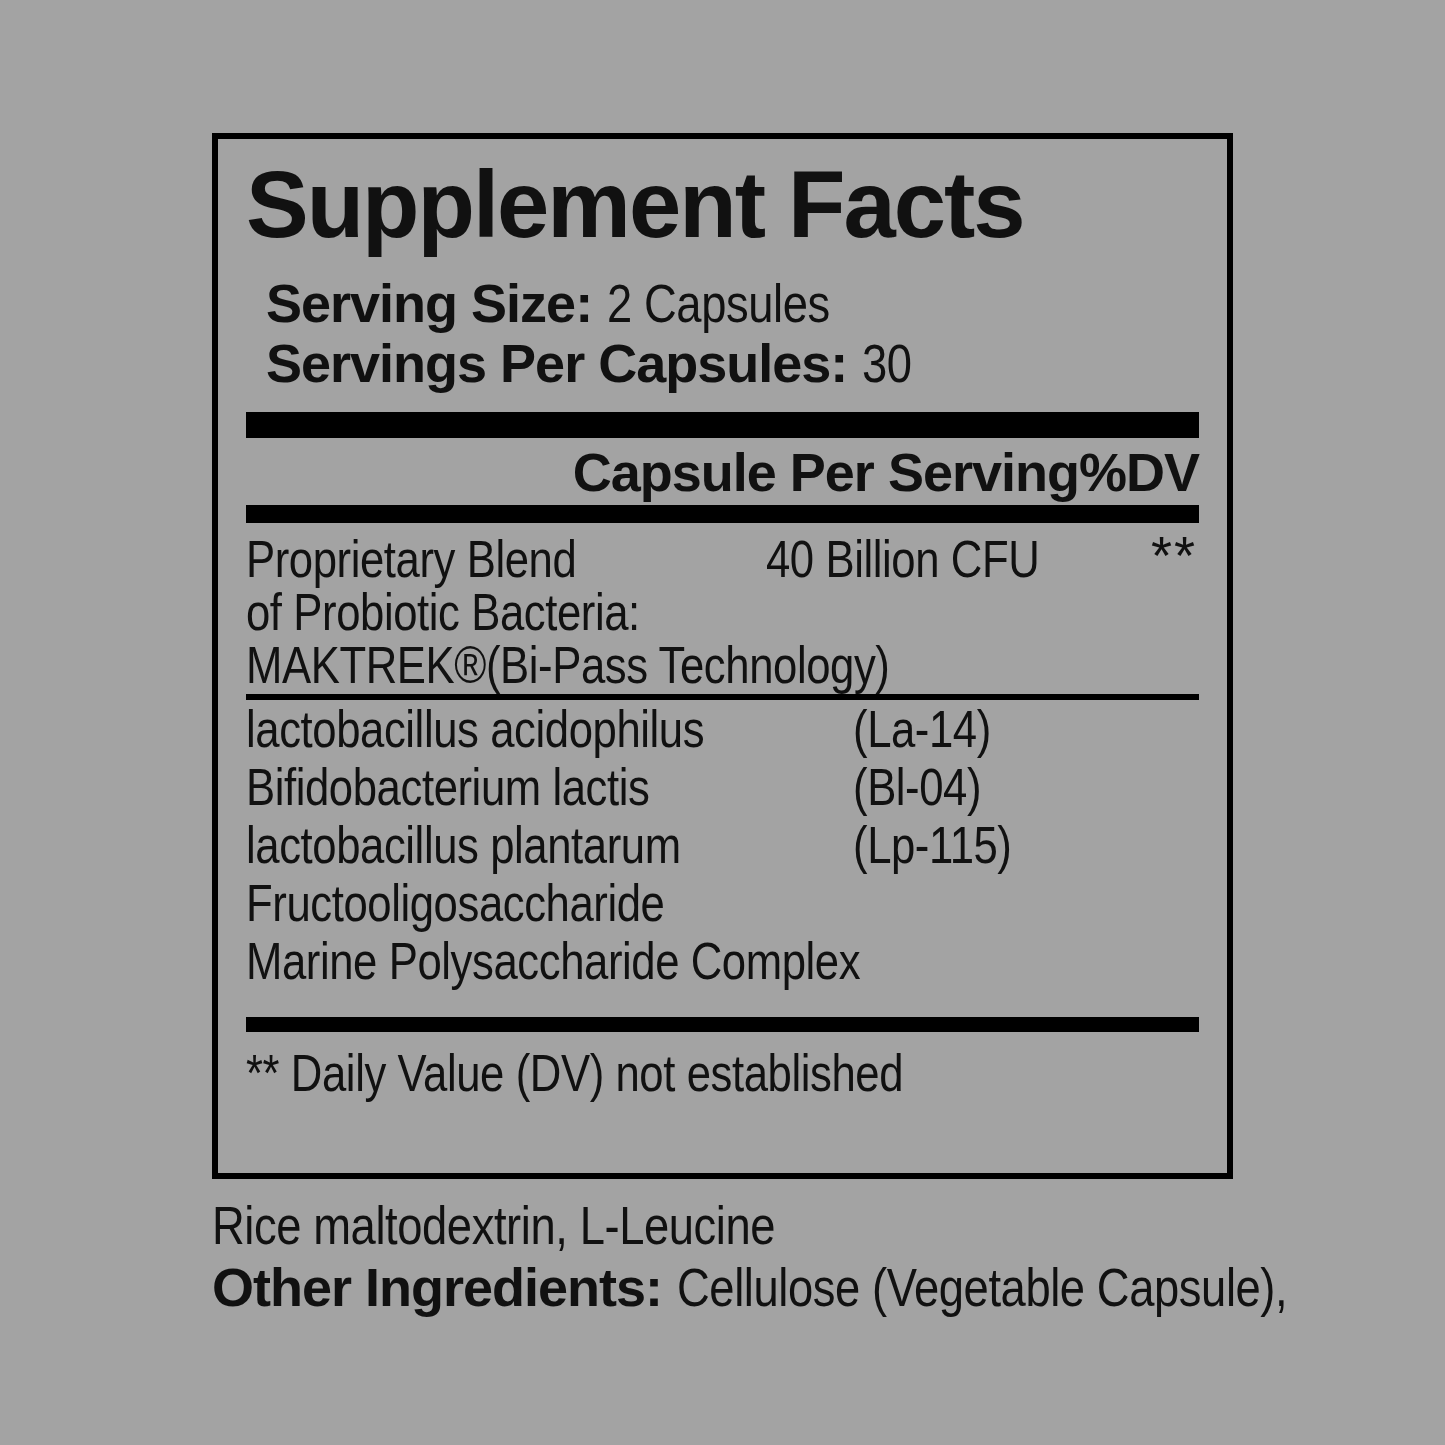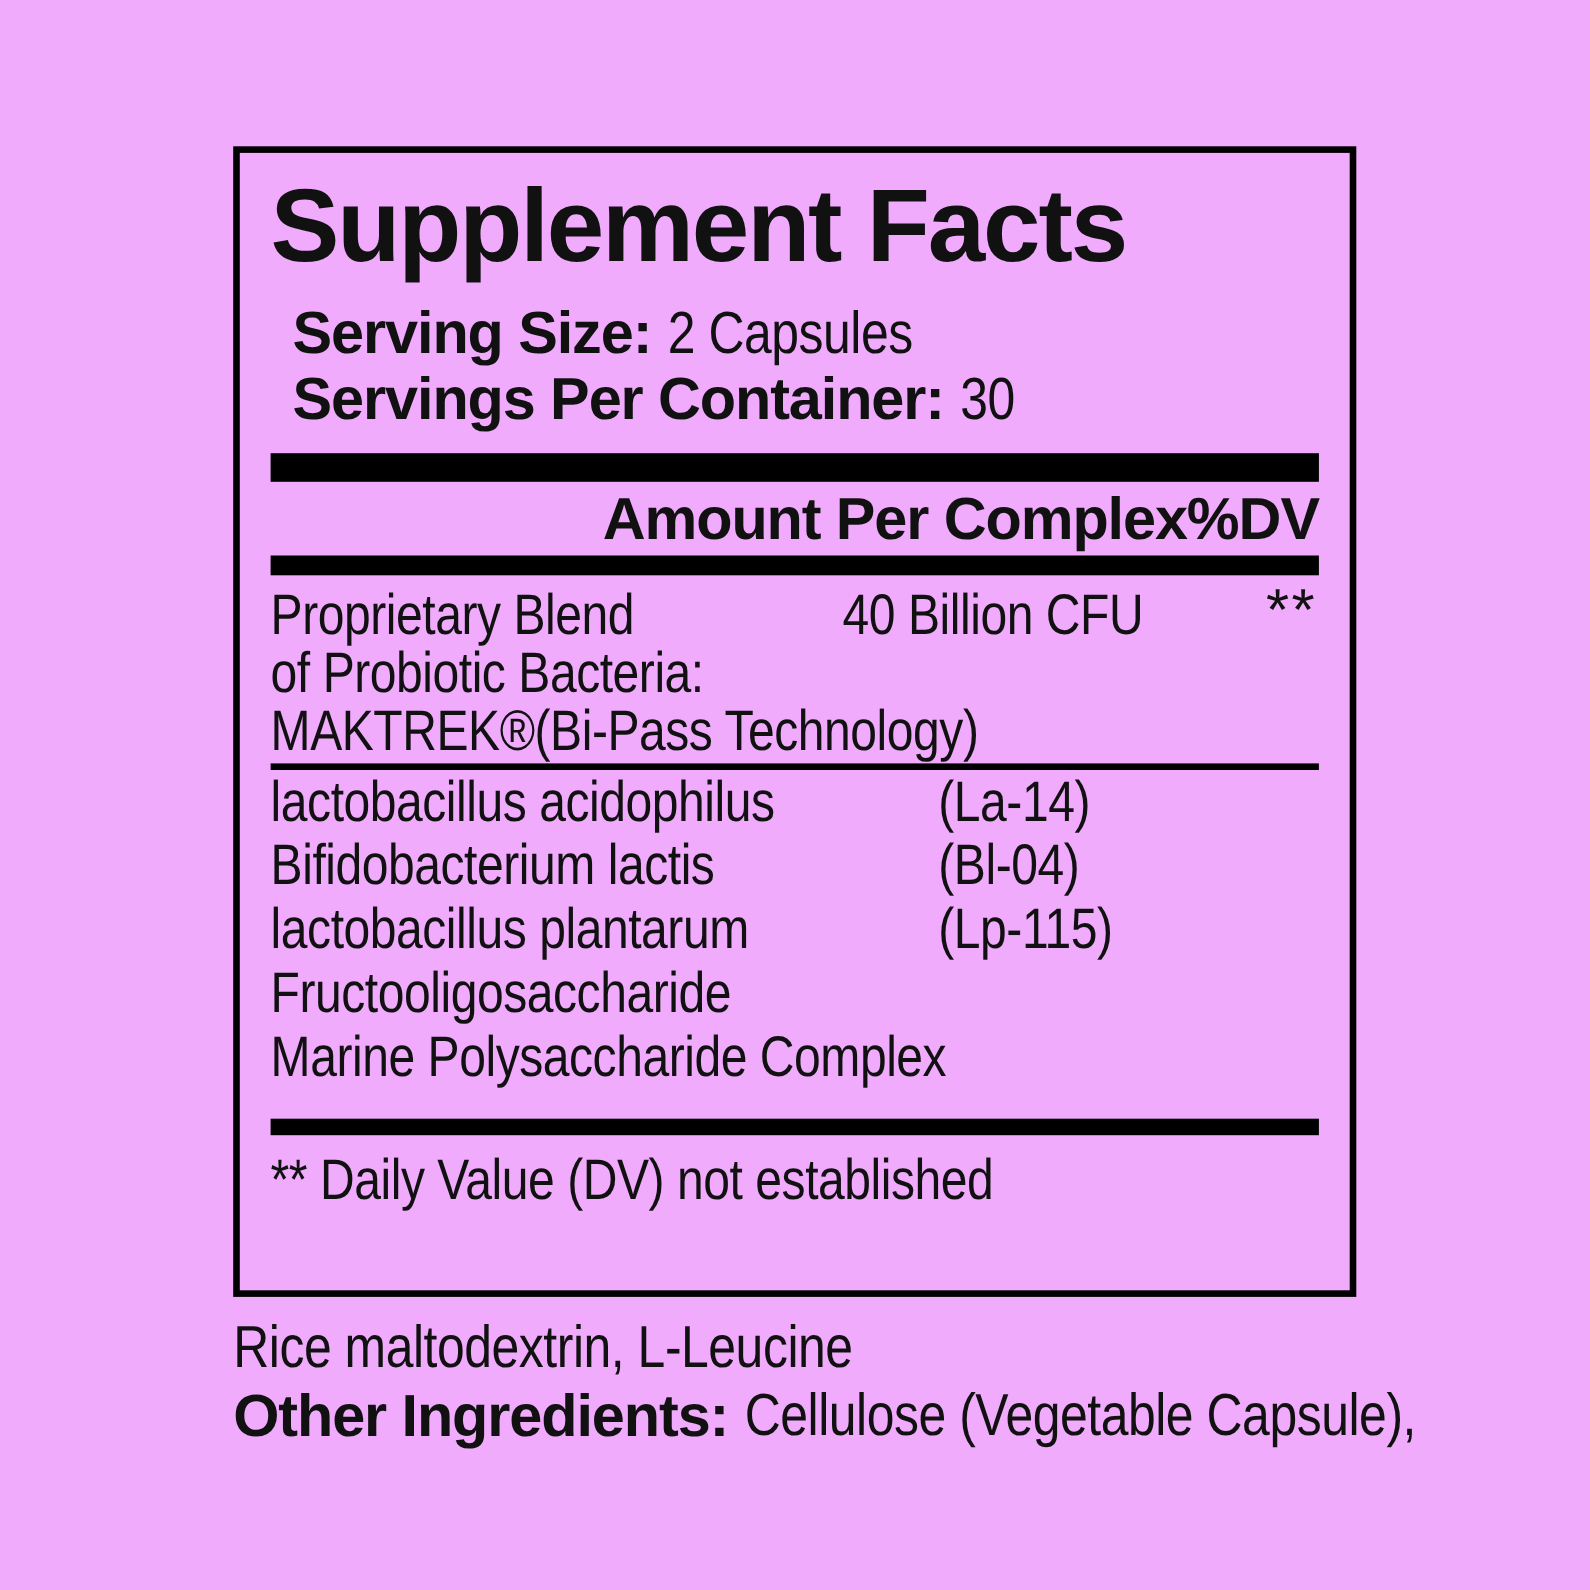--- a/index.html
+++ b/index.html
@@ -4,21 +4,21 @@
 <style>
   html, body {
     margin: 0;
     padding: 0;
     background: #ffffff;
   }
   .page {
     position: relative;
     width: 1445px;
     height: 1445px;
-    background: #f0abfc;
+    background: #a3a3a3;
     font-family: "Liberation Sans", "DejaVu Sans", sans-serif;
     color: #111111;
     overflow: hidden;
   }
   .facts-box {
     position: absolute;
     left: 212px;
     top: 133px;
     width: 1021px;
     height: 1046px;
@@ -128,29 +128,29 @@
   <section class="facts-box">
 
     <h1 class="title">Supplement Facts</h1>
 
     <div class="serving-block">
       <div class="serving-line">
         <b>Serving Size:</b>
         <span class="cond">2 Capsules</span>
       </div>
       <div class="serving-line">
-        <b>Servings Per Container:</b>
+        <b>Servings Per Capsules:</b>
         <span class="cond">30</span>
       </div>
     </div>
 
     <div class="bar bar-thick"></div>
 
     <div class="col-header">
-      <span>Amount Per Complex</span><span class="dvh">%DV</span>
+      <span>Capsule Per Serving</span><span class="dvh">%DV</span>
     </div>
 
     <div class="bar bar-medium"></div>
 
     <div class="blend-row">
       <div class="blend-names">
         <div class="cond-b">Proprietary Blend</div>
         <div class="cond-b">of Probiotic Bacteria:</div>
         <div class="cond-b">MAKTREK®(Bi-Pass Technology)</div>
       </div>

